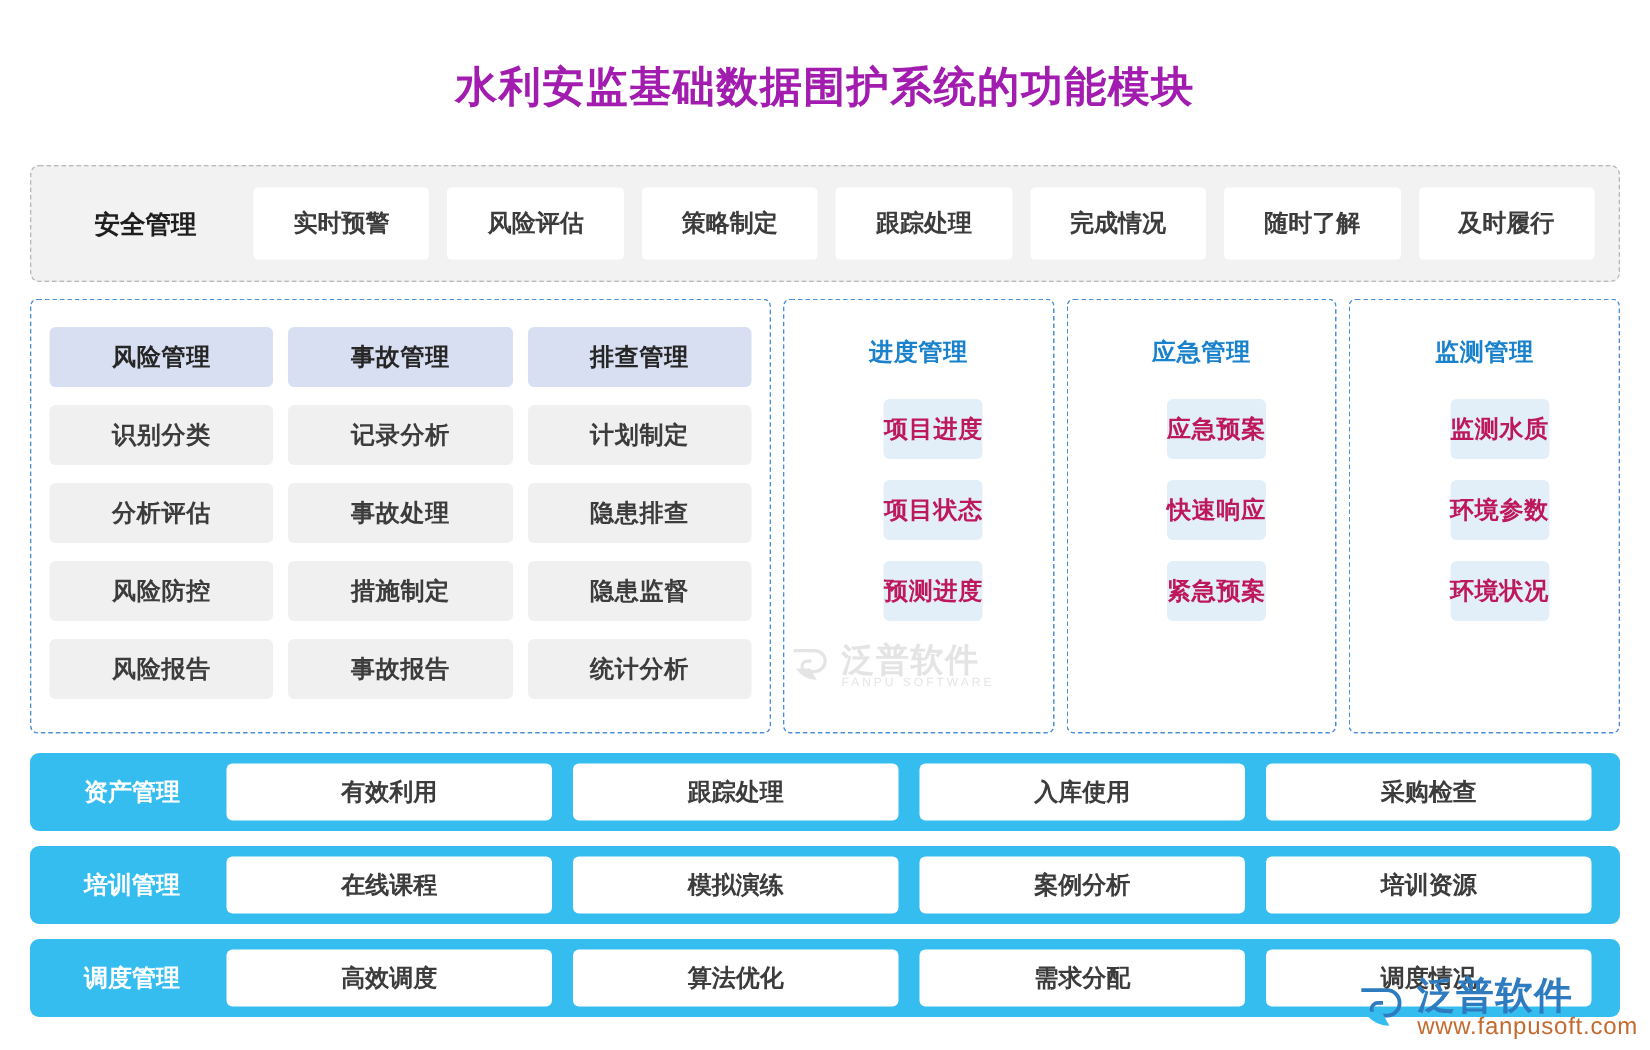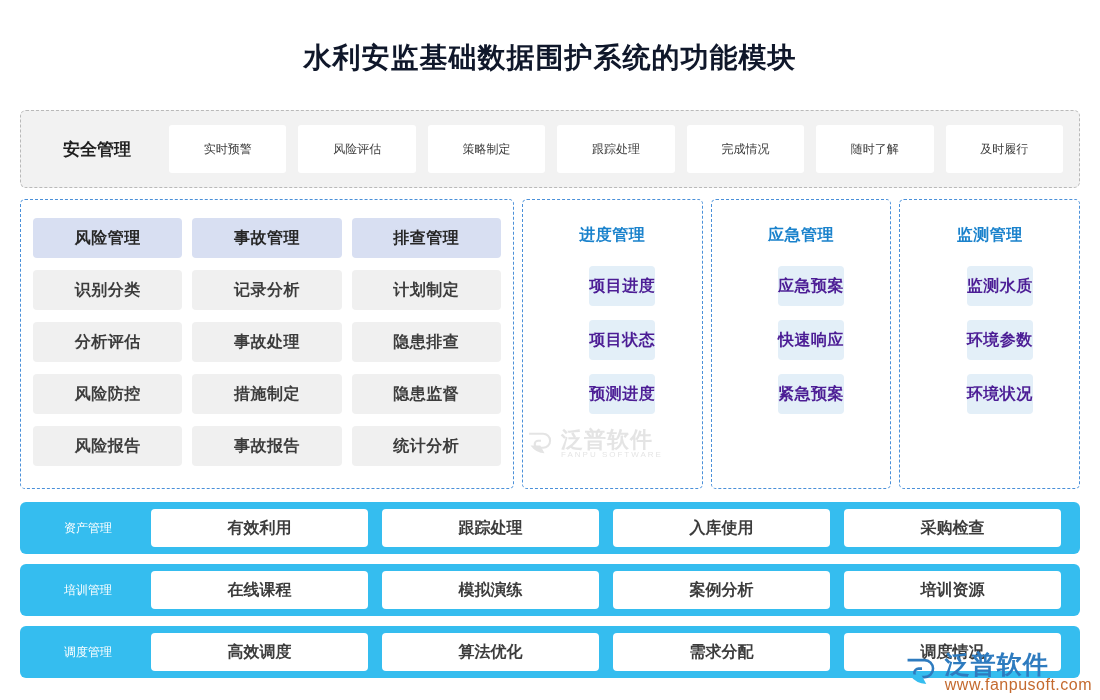--- a/index.html
+++ b/index.html
@@ -14,21 +14,21 @@
     color: #333333;
     position: relative;
     overflow: hidden;
   }
 
   
   .page-title {
     text-align: center;
     font-size: 28px;
     font-weight: bold;
-    color: #0f172a;
+    color: #a21caf;
     letter-spacing: 1px;
     padding-top: 44px;
     line-height: 1;
   }
 
   
   .top-band {
     position: absolute;
     left: 20px;
     top: 110px;
@@ -52,22 +52,22 @@
   }
   .top-chip {
     flex: 1 1 0;
     margin: 0 6px;
     height: 48px;
     background: #ffffff;
     border-radius: 3px;
     display: flex;
     align-items: center;
     justify-content: center;
-    font-size: 12px;
-    font-weight: normal;
+    font-size: 16px;
+    font-weight: bold;
     color: #3c3c3c;
   }
 
   
   .mid-area {
     position: absolute;
     left: 20px;
     top: 199px;
     width: 1060px;
     height: 290px;
@@ -117,21 +117,21 @@
     color: #3c3c3c;
   }
   .cell.head-plain {
     background: transparent;
     color: #1a82cc;
     height: 34px;
     margin-bottom: 14px;
   }
   .cell.blue {
     background: #e3eff8;
-    color: #4c1d95;
+    color: #be185d;
     height: 40px;
     margin-bottom: 14px;
     margin-left: 20px;
   }
 
   
   .bottom-rows {
     position: absolute;
     left: 20px;
     top: 502px;
@@ -146,22 +146,22 @@
     border-radius: 6px;
     display: flex;
     align-items: center;
     padding: 0 12px;
     box-sizing: border-box;
   }
   .blue-row-label {
     flex: 0 0 auto;
     width: 112px;
     text-align: center;
-    font-size: 12px;
-    font-weight: normal;
+    font-size: 16px;
+    font-weight: bold;
     color: #ffffff;
   }
   .blue-chip {
     flex: 1 1 0;
     margin: 0 7px;
     height: 38px;
     background: #ffffff;
     border-radius: 4px;
     display: flex;
     align-items: center;

